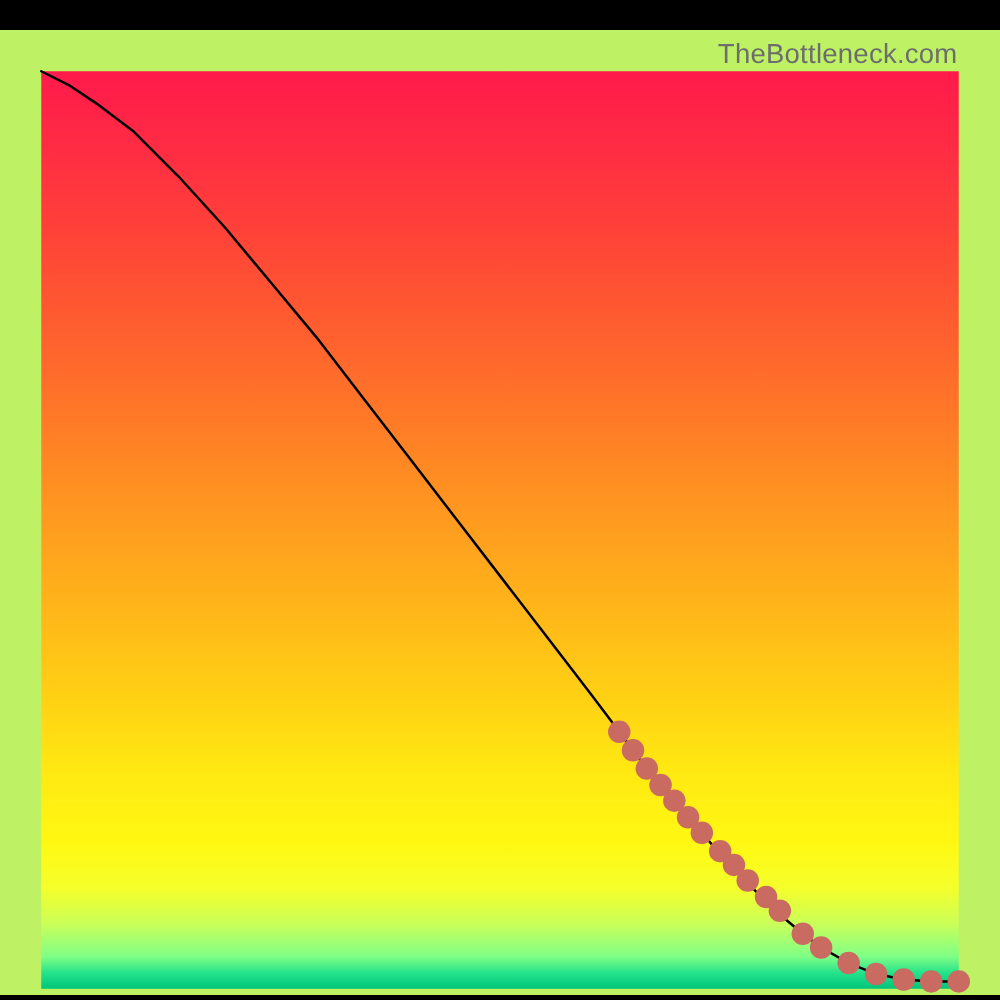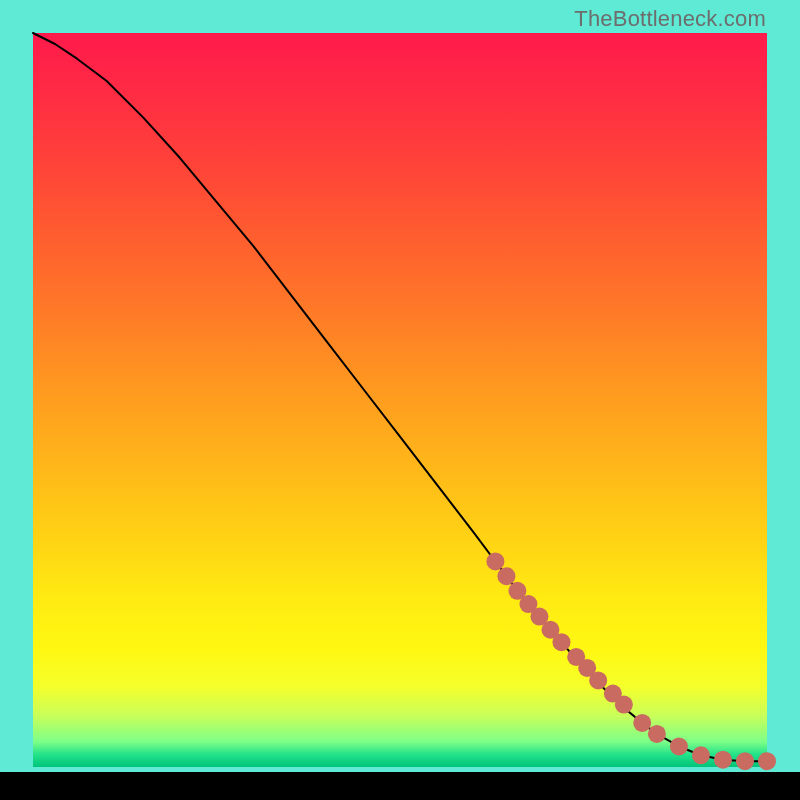--- a/index.html
+++ b/index.html
@@ -9,21 +9,22 @@
     height: 800px;
     background: #000000;
     font-family: Arial, Helvetica, sans-serif;
     overflow: hidden;
   }
 
   .stage {
     position: relative;
     width: 800px;
     height: 772px;
-    background: #5eead4;
+    background: #bef264;
+    margin-top: 24px;
   }
 
   .plot-area {
     position: absolute;
     left: 33px;
     top: 33px;
     width: 734px;
     height: 734px;
     
     background: linear-gradient(

